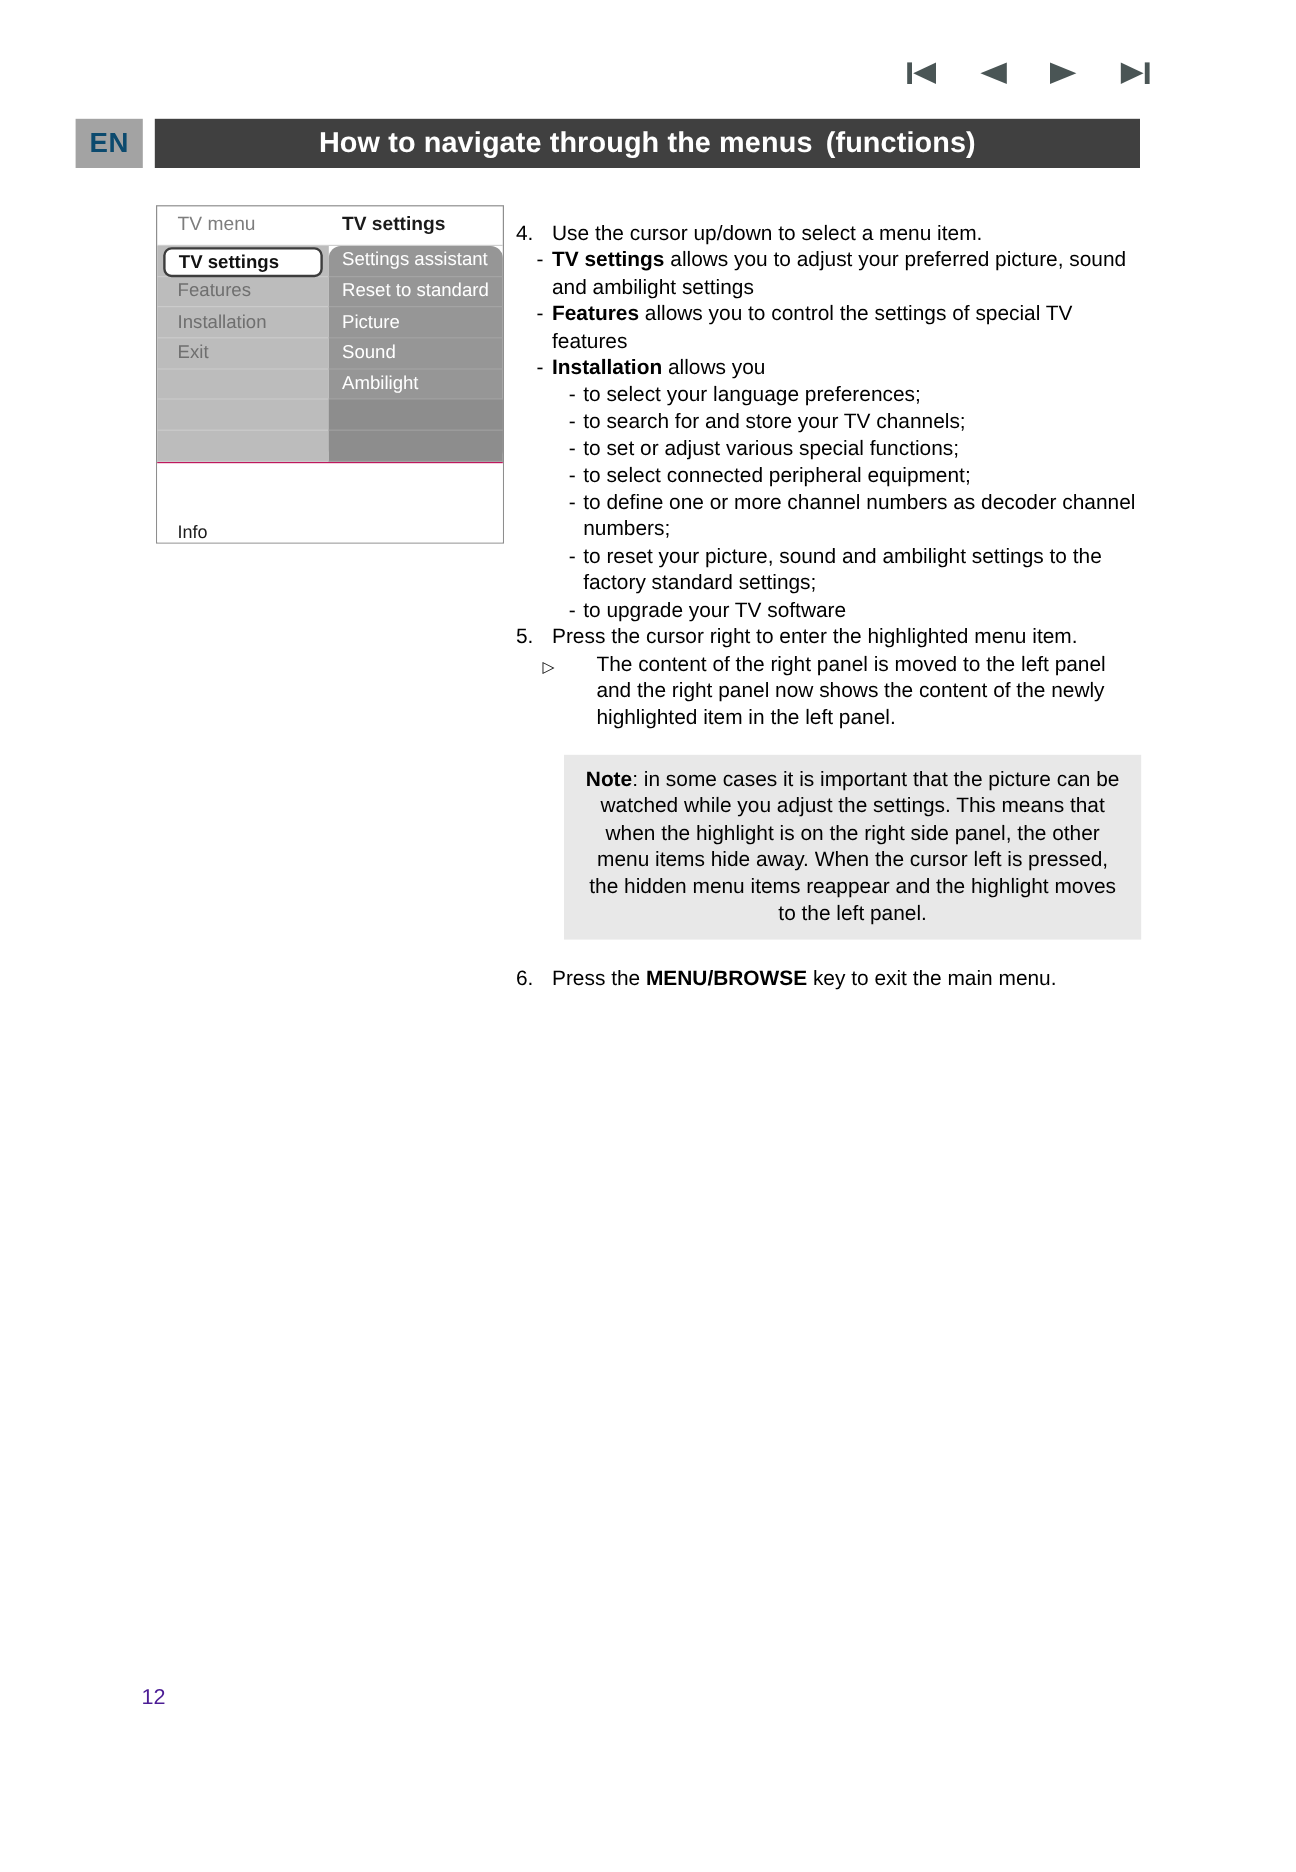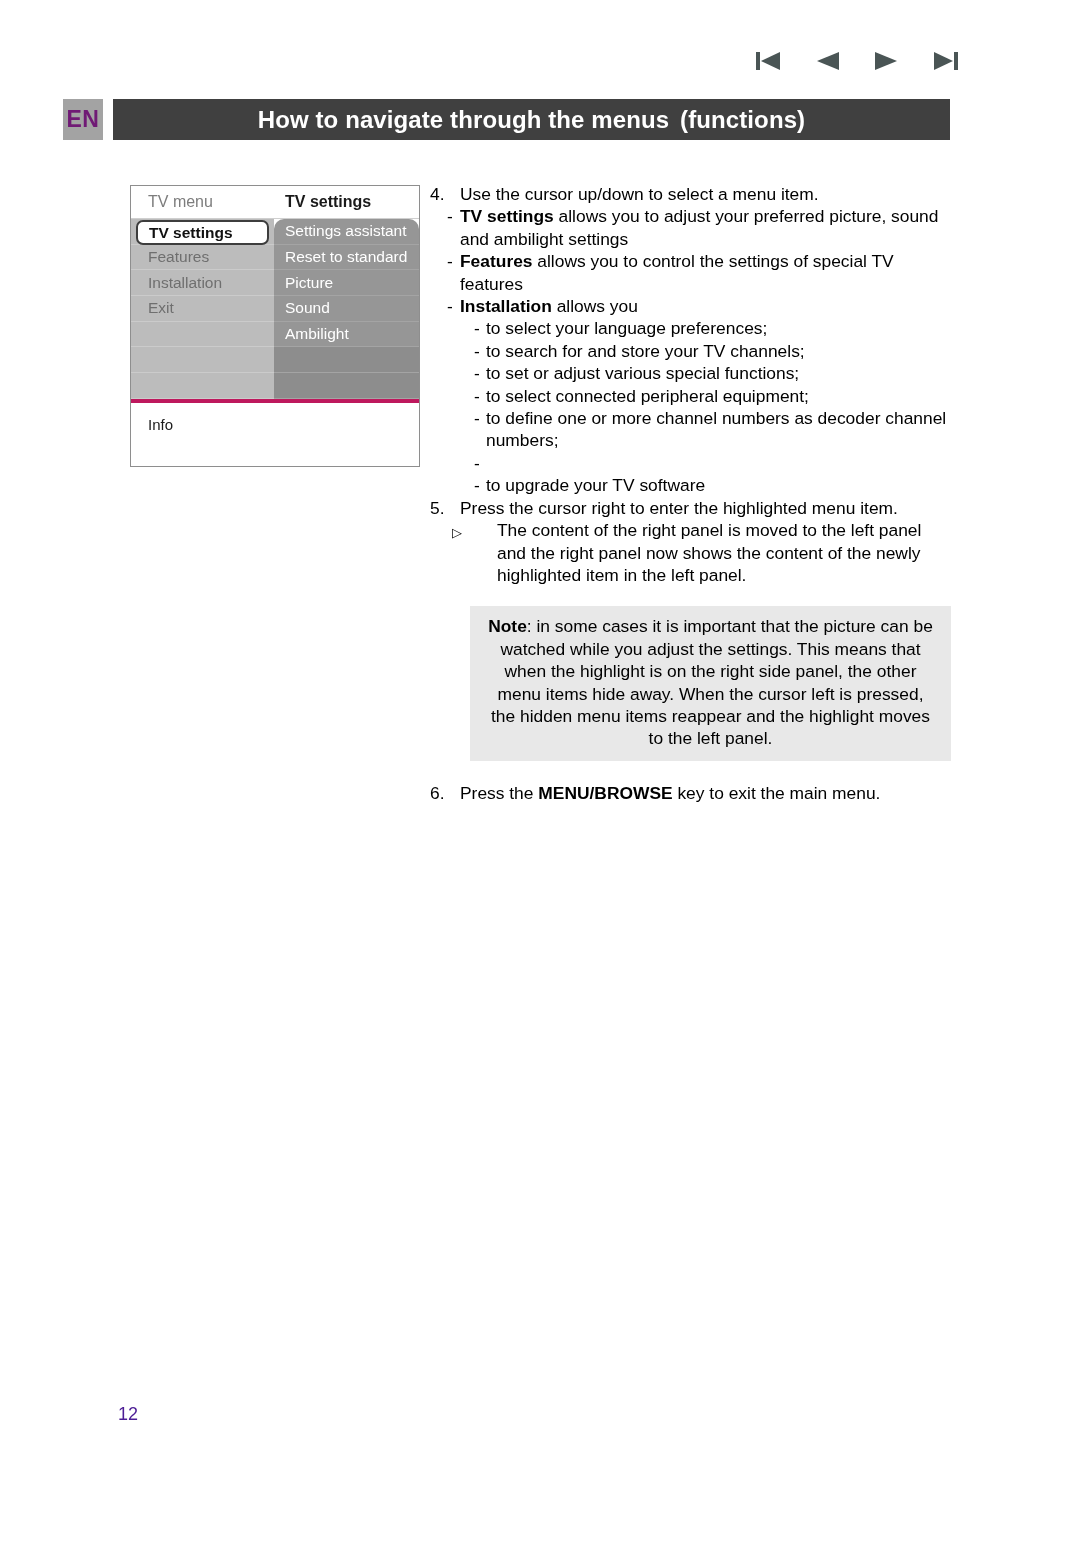--- a/index.html
+++ b/index.html
@@ -40,23 +40,23 @@
   .header-row {
     position: absolute;
     top: 99px;
     left: 63px;
     width: 887px;
     height: 41px;
     display: flex;
     align-items: stretch;
   }
   .lang-badge {
-    width: 40px;
+    width: 56px;
     background: #a3a3a3;
-    color: #701a75;
+    color: #0c4a6e;
     display: flex;
     align-items: center;
     justify-content: center;
     font-size: 23px;
     font-weight: bold;
     letter-spacing: 0.5px;
   }
   .header-bar {
     flex: 1;
     margin-left: 10px;
@@ -68,21 +68,21 @@
     font-size: 24px;
     font-weight: bold;
     letter-spacing: 0.1px;
   }
   .header-bar .hdr-cont { margin-left: 11px; }
 
   
   .tvmenu {
     position: absolute;
     left: 130px;
-    top: 185px;
+    top: 171px;
     width: 290px;
     height: 282px;
     border: 1px solid #8e8e8e;
     background: #ffffff;
     box-sizing: border-box;
     font-size: 15.5px;
   }
   .tvmenu-titles {
     display: flex;
     height: 33px;
@@ -158,23 +158,23 @@
     align-items: center;
     padding-left: 11px;
     color: #111111;
     font-weight: bold;
     font-size: 15.5px;
     z-index: 3;
   }
   .tvmenu-info {
     height: 67px;
     background: #ffffff;
-    border-top: 4px solid #be185d;
-    display: flex;
-    align-items: flex-start;
+    border-top: 1px solid #be185d;
+    display: flex;
+    align-items: flex-end;
     padding: 13px 0 0 17px;
     box-sizing: border-box;
     color: #1a1a1a;
     font-size: 15px;
   }
 
   
   .content {
     position: absolute;
     left: 430px;
@@ -360,20 +360,21 @@
   <div class="sub-dash">
     <span class="dash">-</span>
     <span class="dash-text">to select connected peripheral equipment;</span>
   </div>
   <div class="sub-dash">
     <span class="dash">-</span>
     <span class="dash-text">to define one or more channel numbers as decoder channel numbers;</span>
   </div>
   <div class="sub-dash">
     <span class="dash">-</span>
+    <span class="dash-text">to reset your picture, sound and ambilight settings to the factory standard settings;</span>
   </div>
   <div class="sub-dash">
     <span class="dash">-</span>
     <span class="dash-text">to upgrade your TV software</span>
   </div>
 
   <div class="step">
     <div class="step-num">5.</div>
     <div class="step-body">Press the cursor right to enter the highlighted menu item.</div>
   </div>

